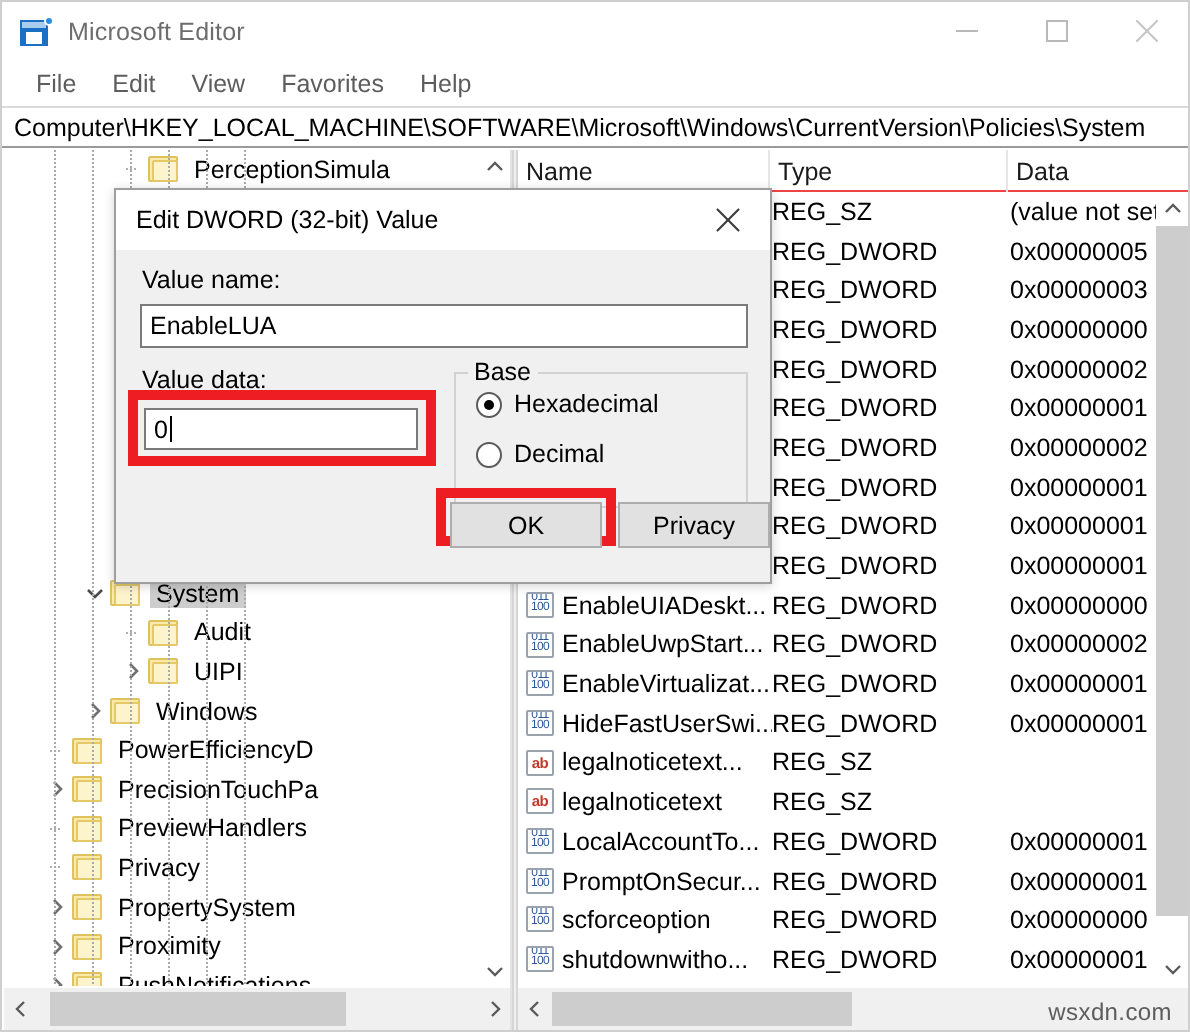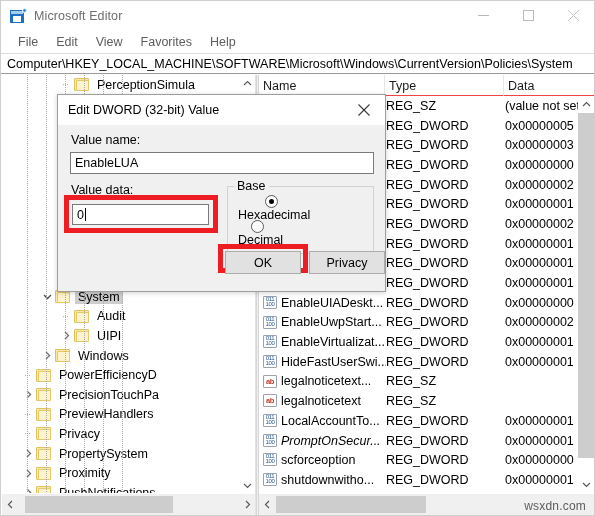--- a/index.html
+++ b/index.html
@@ -340,21 +340,21 @@
   }
   .group-legend {
     position: absolute; left: 176px; top: 54px;
     background: #f0f0f0;
     padding: 0 3px;
     font-size: 12.5px; color: #000000;
   }
   .radio {
     position: absolute;
     display: flex; align-items: center;
-    font-size: 12.5px; color: #000000; flex-direction: column;
+    font-size: 12.5px; color: #000000;
   }
   .radio .mark {
     width: 13px; height: 13px; border-radius: 50%;
     border: 1px solid #5a5a5a;
     background: #ffffff;
     margin-right: 6px;
     position: relative; flex: none;
   }
   .radio.checked .mark::after {
     content: ""; position: absolute;
@@ -766,21 +766,21 @@
           </div>
           <div class="cell name" style="width: 105px;">LocalAccountTo...</div>
           <div class="cell type" style="width: 118px;">REG_DWORD</div>
           <div class="cell data" style="width: 73px;">0x00000001 (1</div>
         </div>
         <div class="list-row">
           <div class="val-icon">
             <span style="display:block;line-height:5px;">011</span>
             <span style="display:block;line-height:5px;">100</span>
           </div>
-          <div class="cell name" style="width: 105px; font-style: italic;">PromptOnSecur...</div>
+          <div class="cell name" style="width: 105px;">PromptOnSecur...</div>
           <div class="cell type" style="width: 118px;">REG_DWORD</div>
           <div class="cell data" style="width: 73px;">0x00000001 (1</div>
         </div>
         <div class="list-row">
           <div class="val-icon">
             <span style="display:block;line-height:5px;">011</span>
             <span style="display:block;line-height:5px;">100</span>
           </div>
           <div class="cell name" style="width: 105px;">scforceoption</div>
           <div class="cell type" style="width: 118px;">REG_DWORD</div>

